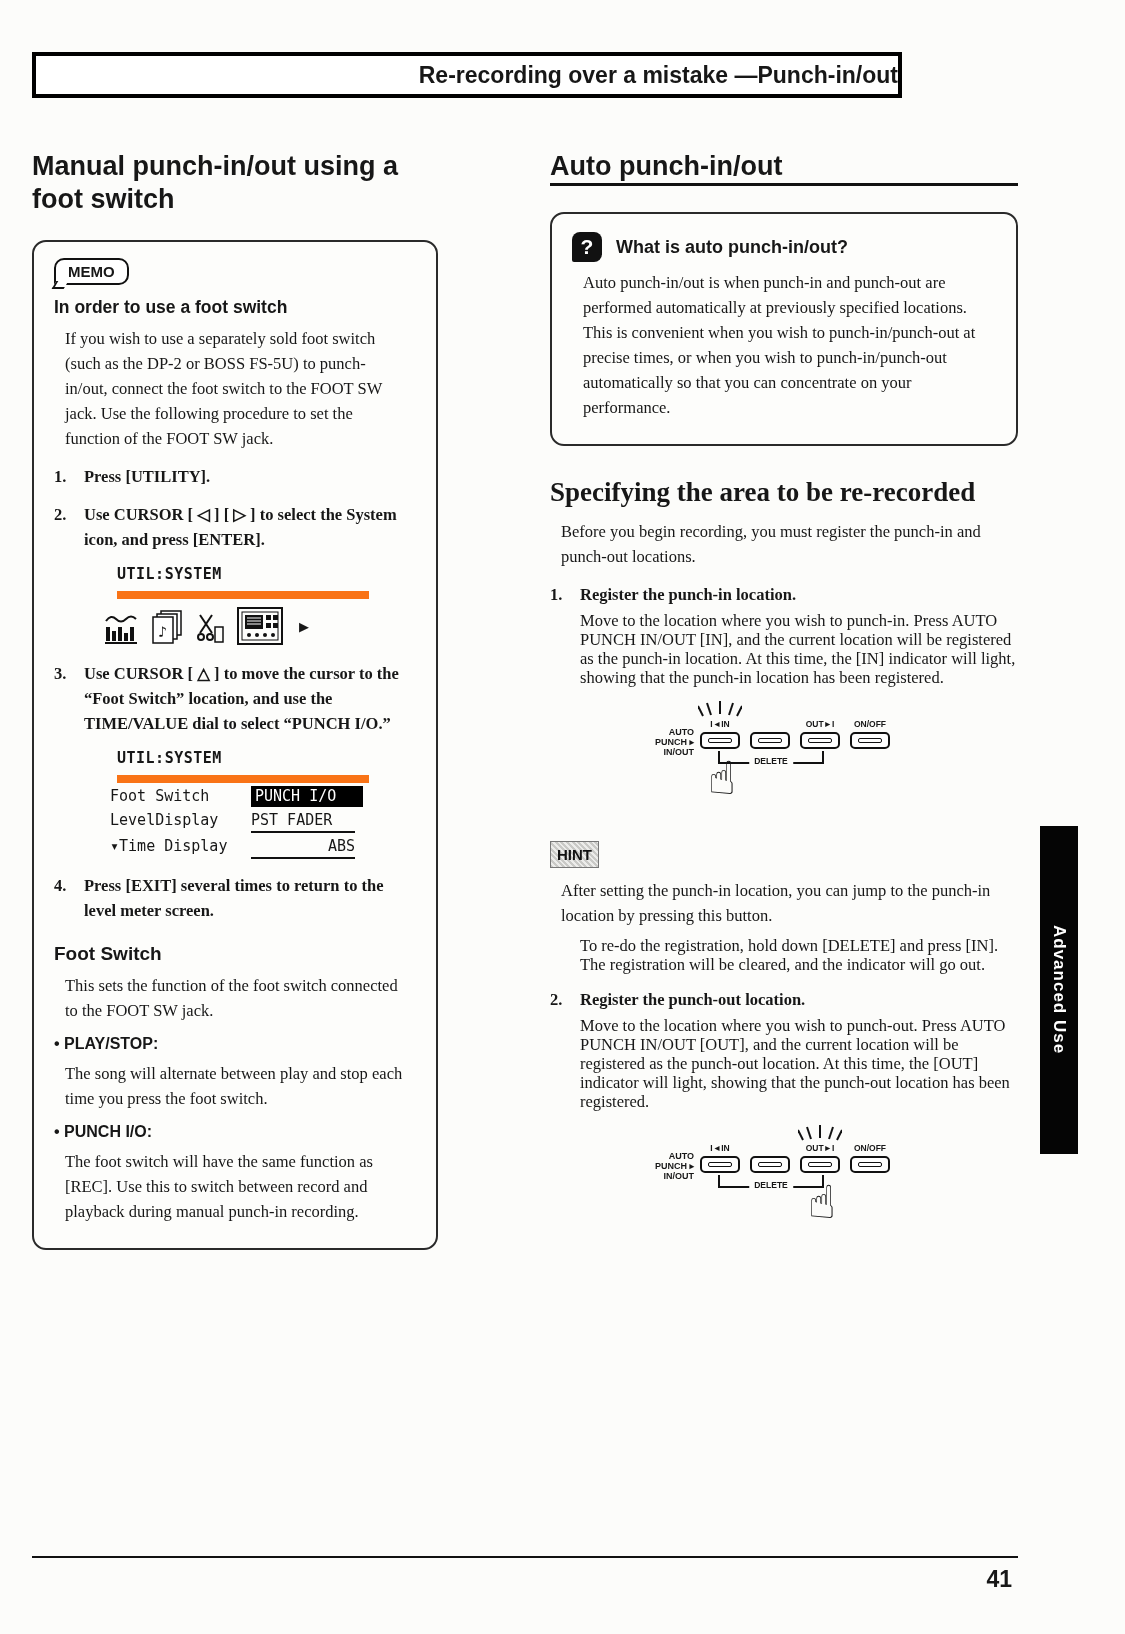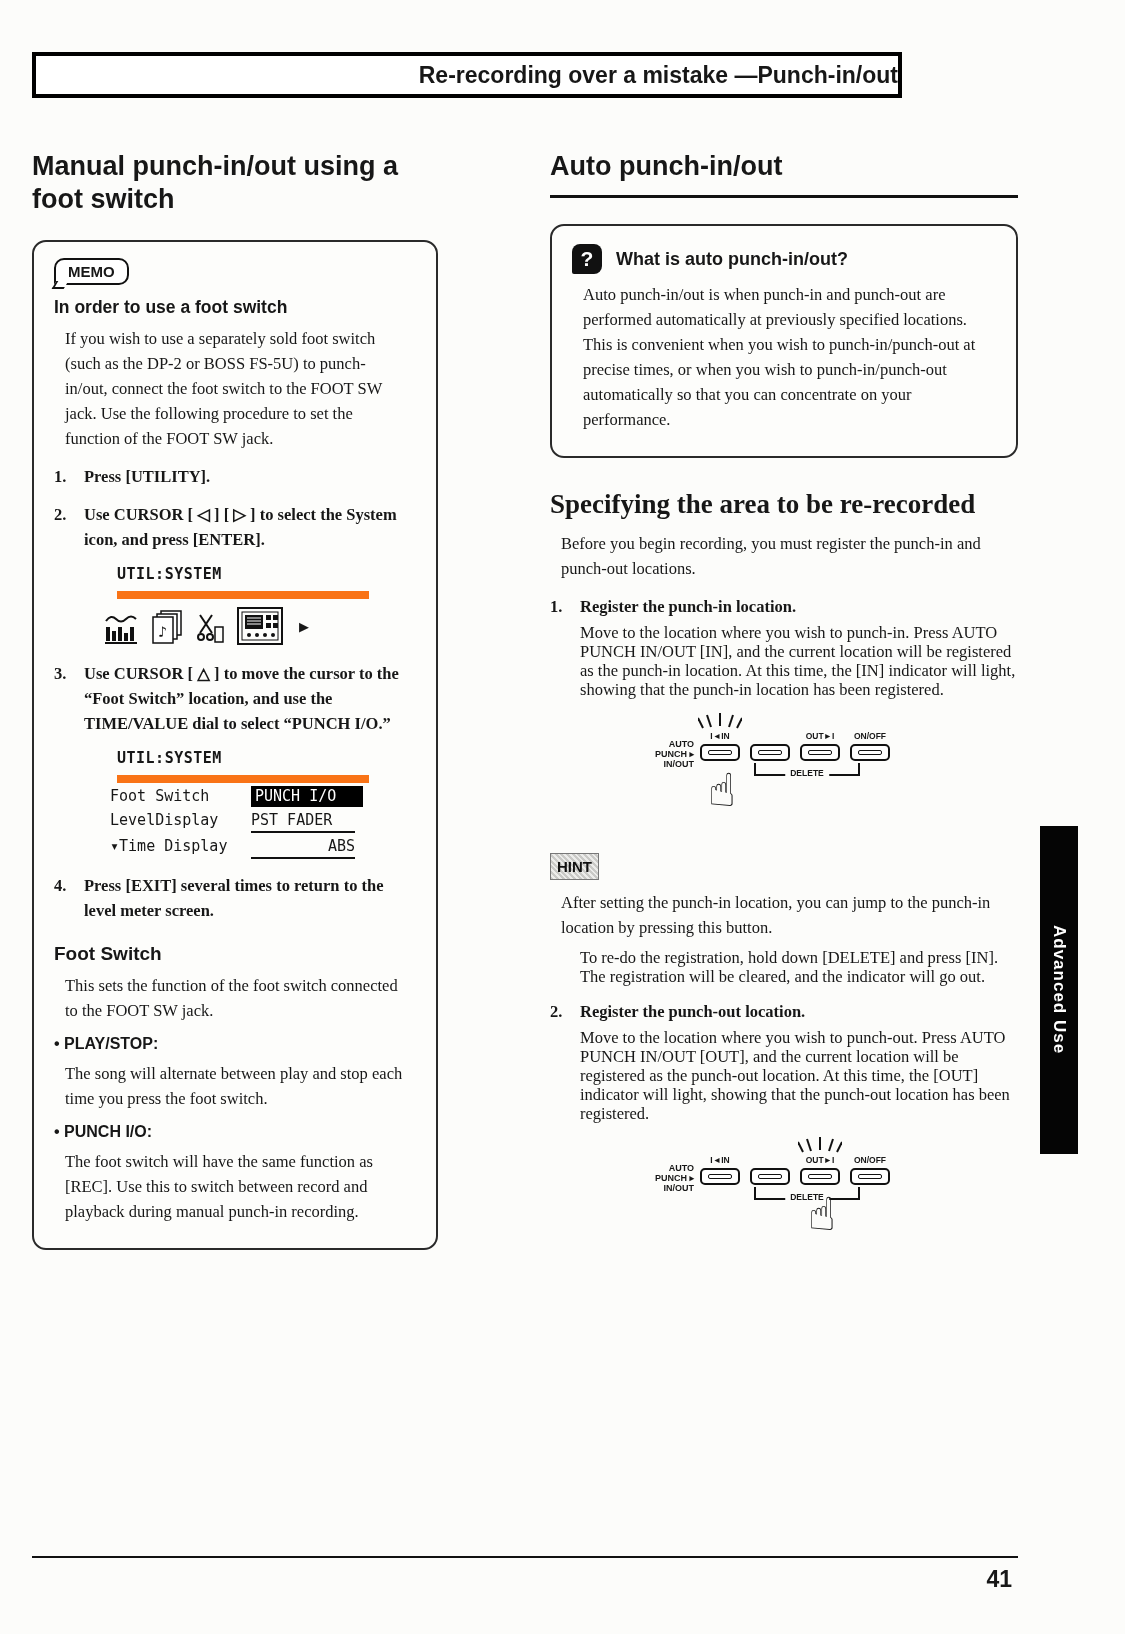--- a/index.html
+++ b/index.html
@@ -10,21 +10,21 @@
   .header-box{position:absolute;left:32px;top:44px;width:870px;height:46px;border:4px solid #000;
               background:#fff;display:flex;align-items:center;justify-content:flex-end;
               box-sizing:border-box;margin-top:8px;}
   .header-box span{font-family:"Liberation Sans",sans-serif;font-weight:bold;font-size:23px;}
 
   
   .col-left{position:absolute;left:32px;top:150px;width:406px;}
   .col-right{position:absolute;left:550px;top:150px;width:468px;}
 
   .h1{font-family:"Liberation Sans",sans-serif;font-weight:bold;font-size:27px;line-height:33px;margin:0;}
-  .h1.rule{border-bottom:3px solid #111;padding-bottom:12px;}
+  .h1.rule{border-bottom:3px solid #111;}
 
   p{font-size:16.5px;line-height:25px;margin:8px 11px;}
 
   
   .rbox{border:2px solid #2a2a2a;border-radius:14px;padding:16px 20px;background:#fdfdfb;}
   .memo-box{margin-top:24px;}
   .q-box{margin-top:26px;}
 
   .memo-tag{display:inline-block;font-family:"Liberation Sans",sans-serif;font-weight:bold;font-size:15px;
             padding:3px 12px;border:2px solid #111;border-radius:10px 10px 10px 2px;position:relative;background:#fff;}
@@ -70,21 +70,21 @@
   .diag-left{position:absolute;left:-66px;top:24px;width:60px;text-align:right;
              font-family:"Liberation Sans",sans-serif;font-weight:bold;font-size:9px;line-height:10px;}
   .diag-main{position:relative;width:190px;padding-top:16px;}
   .dl{position:absolute;top:16px;width:44px;text-align:center;
       font-family:"Liberation Sans",sans-serif;font-weight:bold;font-size:8.5px;}
   .dl1{left:-2px;} .dl3{left:98px;} .dl4{left:148px;}
   .btn-row{display:flex;gap:10px;margin-top:13px;}
   .db{width:40px;height:17px;flex:none;border:2px solid #111;border-radius:5px;position:relative;background:#fff;box-sizing:border-box;}
   .db::after{content:"";position:absolute;left:6px;right:6px;top:4px;bottom:4px;border:1px solid #111;border-radius:2px;}
   .bracket{position:absolute;left:18px;top:48px;width:102px;height:11px;
-           border-left:2px solid #111;border-right:2px solid #111;border-bottom:2px solid #111;margin-left:36px;}
+           border-left:2px solid #111;border-right:2px solid #111;border-bottom:2px solid #111;}
   .bracket-label{position:absolute;left:50%;top:5px;transform:translateX(-50%);background:#fcfcfa;
                  padding:0 5px;font-family:"Liberation Sans",sans-serif;font-weight:bold;font-size:8.5px;}
   .rays{position:absolute;top:-2px;}
   .d-in .rays{left:-2px;} .d-out .rays{left:98px;}
   .hand{position:absolute;top:52px;font-family:"DejaVu Sans",sans-serif;font-size:46px;line-height:1;}
   .d-in .hand{left:8px;} .d-out .hand{left:108px;}
 
   
   .hint-tag{display:inline-block;margin:14px 0 2px;padding:4px 6px;border:1px solid #777;
             font-family:"Liberation Sans",sans-serif;font-weight:bold;font-size:15px;color:#111;

